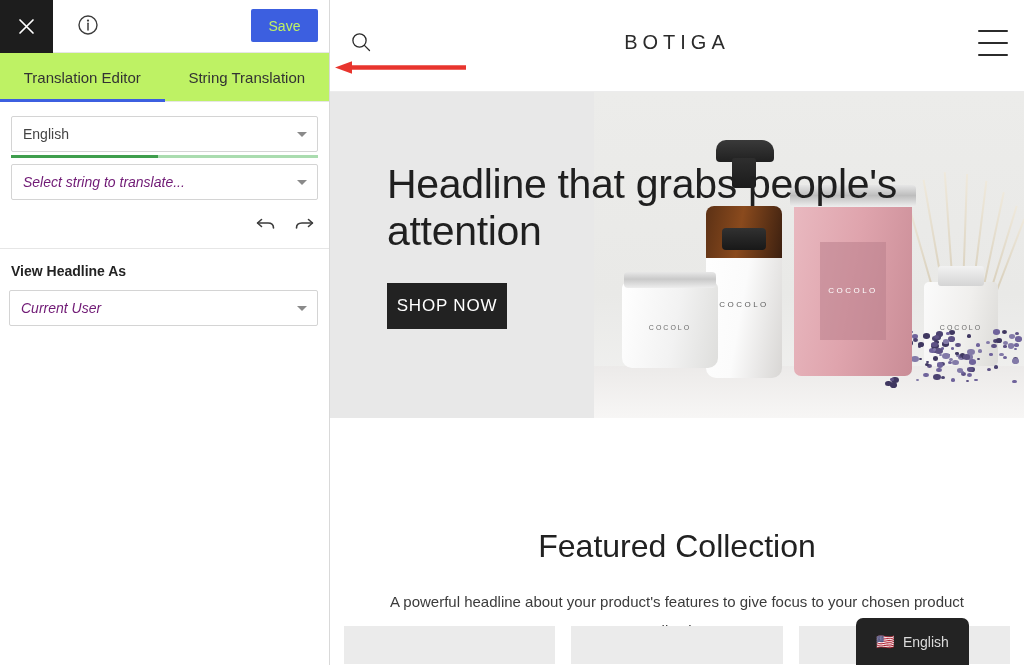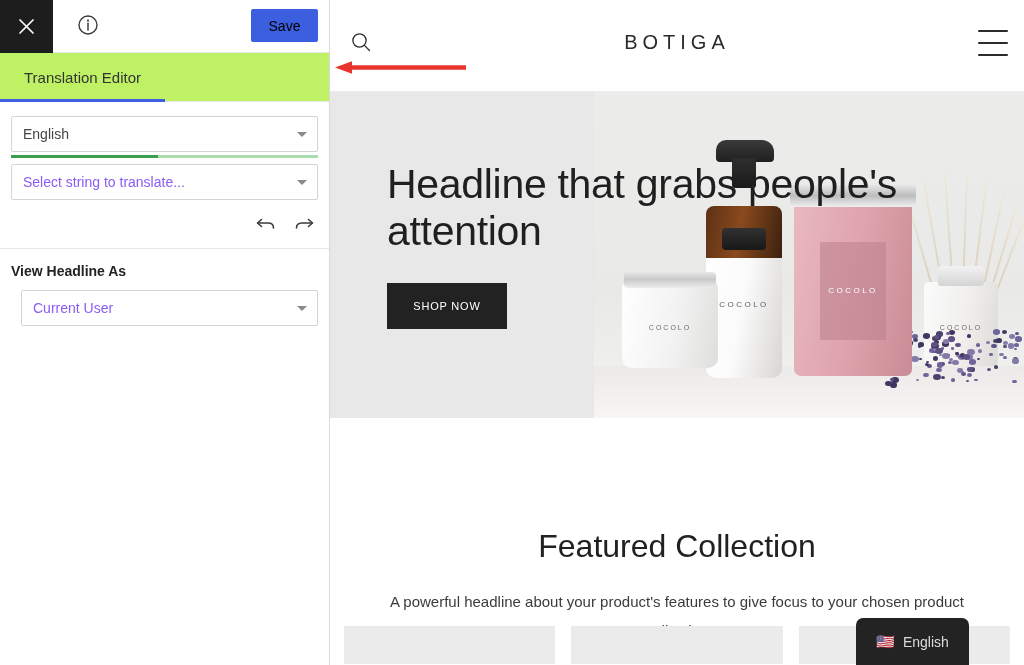--- a/index.html
+++ b/index.html
@@ -36,21 +36,21 @@
   .info-btn {
     position: absolute; left: 76px; top: 15px;
     width: 24px; height: 24px;
     display: flex; align-items: center; justify-content: center;
     cursor: pointer;
   }
   .save-btn {
     position: absolute; right: 11px; top: 9px;
     width: 67px; height: 33px;
     background: #3c5fe0;
-    color: #000000;
+    color: #bef264;
     border: none; border-radius: 2px;
     font-family: "Liberation Sans", sans-serif;
     font-size: 14px;
     cursor: pointer;
     display: flex; align-items: center; justify-content: center;
   }
 
   .sb-tabs {
     position: relative;
     height: 49px;
@@ -82,21 +82,21 @@
     height: 36px;
     border: 1px solid #d4d4d4;
     border-radius: 2px;
     background: #fff;
     display: flex; align-items: center;
     padding: 0 28px 0 11px;
     font-size: 14px;
     cursor: pointer;
   }
   .sel .val { color: #444444; }
-  .sel .val.ph { color: #8b5cf6; }
+  .sel .val.ph { color: #701a75; font-style: italic; }
   .caret {
     position: absolute; right: 10px; top: 50%;
     margin-top: -2px;
     width: 0; height: 0;
     border-left: 5px solid transparent;
     border-right: 5px solid transparent;
     border-top: 5px solid #8a8a8a;
   }
   .progress-track {
     margin: 3px 0 0 0;
@@ -120,21 +120,21 @@
 
   .sb-divider {
     margin-top: 14px;
     border-top: 1px solid #e6e6e6;
   }
   .view-as-label {
     padding: 14px 11px 0 11px;
     font-size: 14px; font-weight: bold;
     color: #232323;
   }
-  .view-as-wrap { padding: 11px 11px 0 21px; }
+  .view-as-wrap { padding: 11px 11px 0 9px; }
 
   
   #preview {
     position: relative;
     width: 694px; height: 665px;
     background: #ffffff;
     overflow: hidden;
     flex: 0 0 694px;
   }
   .site-header {
@@ -291,21 +291,21 @@
     line-height: 47px;
     color: #1f1f1f;
     font-weight: normal;
     letter-spacing: -0.3px;
   }
   .shop-btn {
     position: absolute; left: 57px; top: 191px;
     width: 120px; height: 46px;
     background: #222222;
     color: #ffffff;
-    font-size: 11px;
+    font-size: 17px;
     letter-spacing: 0.8px;
     border: none;
     display: flex; align-items: center; justify-content: center;
     cursor: pointer;
     z-index: 5;
     font-family: "Liberation Sans", sans-serif;
   }
 
   
   .featured {
@@ -380,20 +380,23 @@
             <path d="M11 9.3 L11 16" stroke="#3c3c3c" stroke-width="1.5" stroke-linecap="round"></path>
           </svg>
         </span>
       </div>
       <button class="save-btn">Save</button>
     </div>
 
     <div class="sb-tabs">
       <div class="sb-tab t0 active">
         <span>Translation Editor</span>
+      </div>
+      <div class="sb-tab t1">
+        <span>String Translation</span>
       </div>
     </div>
 
     <div class="sb-body">
 
       <div class="field-wrap">
         <div class="sel">
           <span class="val">English</span>
           <span class="caret"></span>
         </div>

